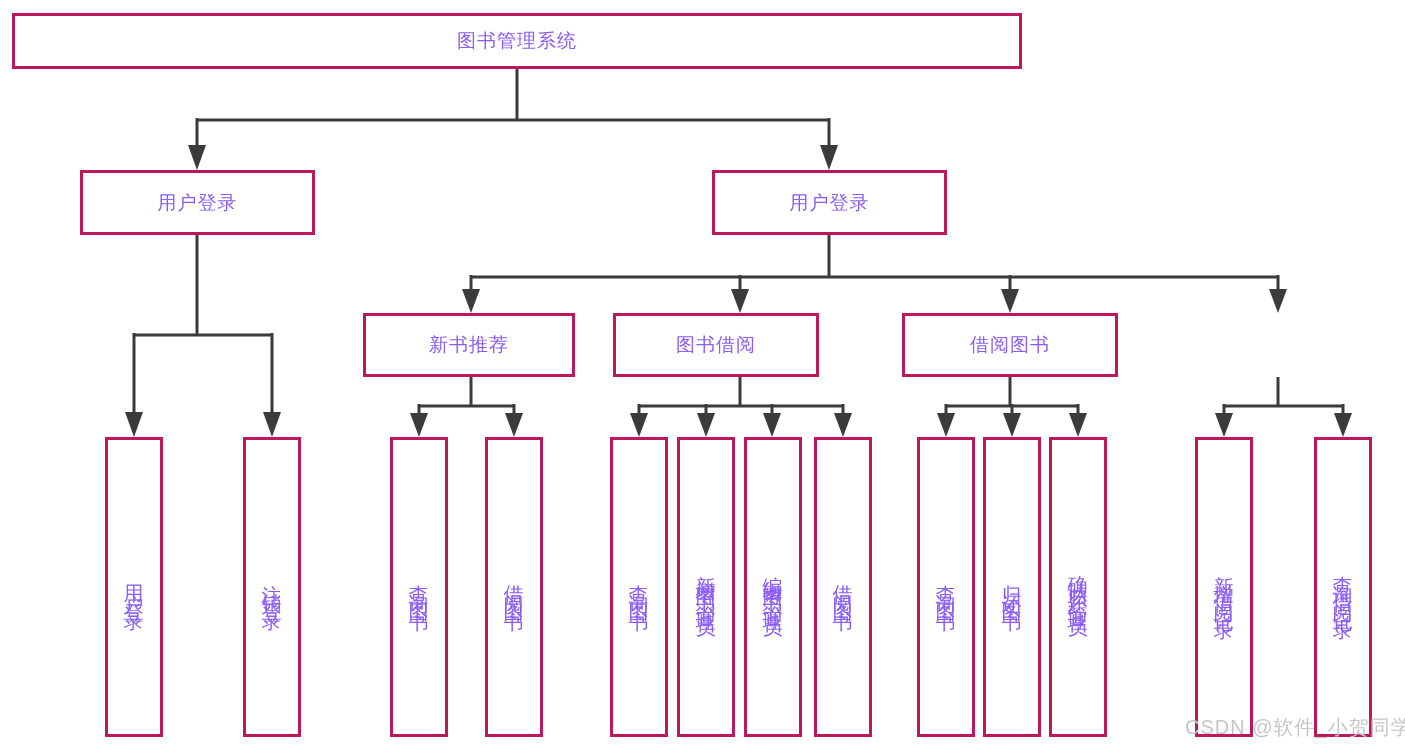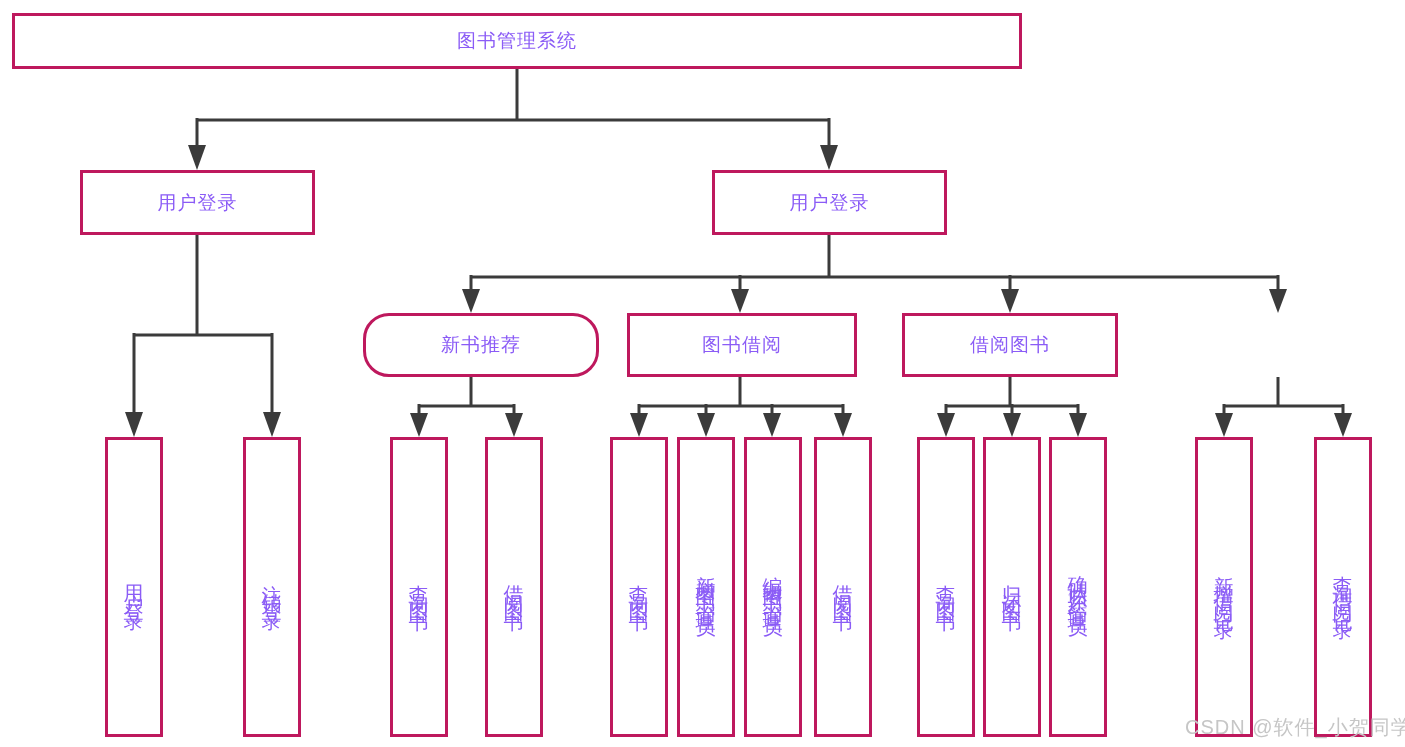--- a/index.html
+++ b/index.html
@@ -32,22 +32,22 @@
     justify-content: center;
     color: #8b5cf6;
     font-size: 19px;
     letter-spacing: 1px;
     text-align: center;
   }
   .root  { left: 12px;  top: 13px;  width: 1010px; height: 56px; }
   .l2a   { left: 80px;  top: 170px; width: 235px;  height: 65px; }
   .l2b   { left: 712px; top: 170px; width: 235px;  height: 65px; }
   .l3    { top: 313px;  height: 64px; }
-  .l3a   { left: 363px;  width: 236px; border-radius: 26px; }
-  .l3b   { left: 627px;  width: 230px; }
+  .l3a   { left: 363px;  width: 212px; }
+  .l3b   { left: 613px;  width: 206px; }
   .l3c   { left: 902px;  width: 216px; }
   .l3d   { left: 1172px; width: 213px; }
   .leaf {
     top: 437px;
     width: 58px;
     height: 300px;
     writing-mode: vertical-rl;
     font-size: 20px;
     letter-spacing: 9px;
     line-height: 1;

